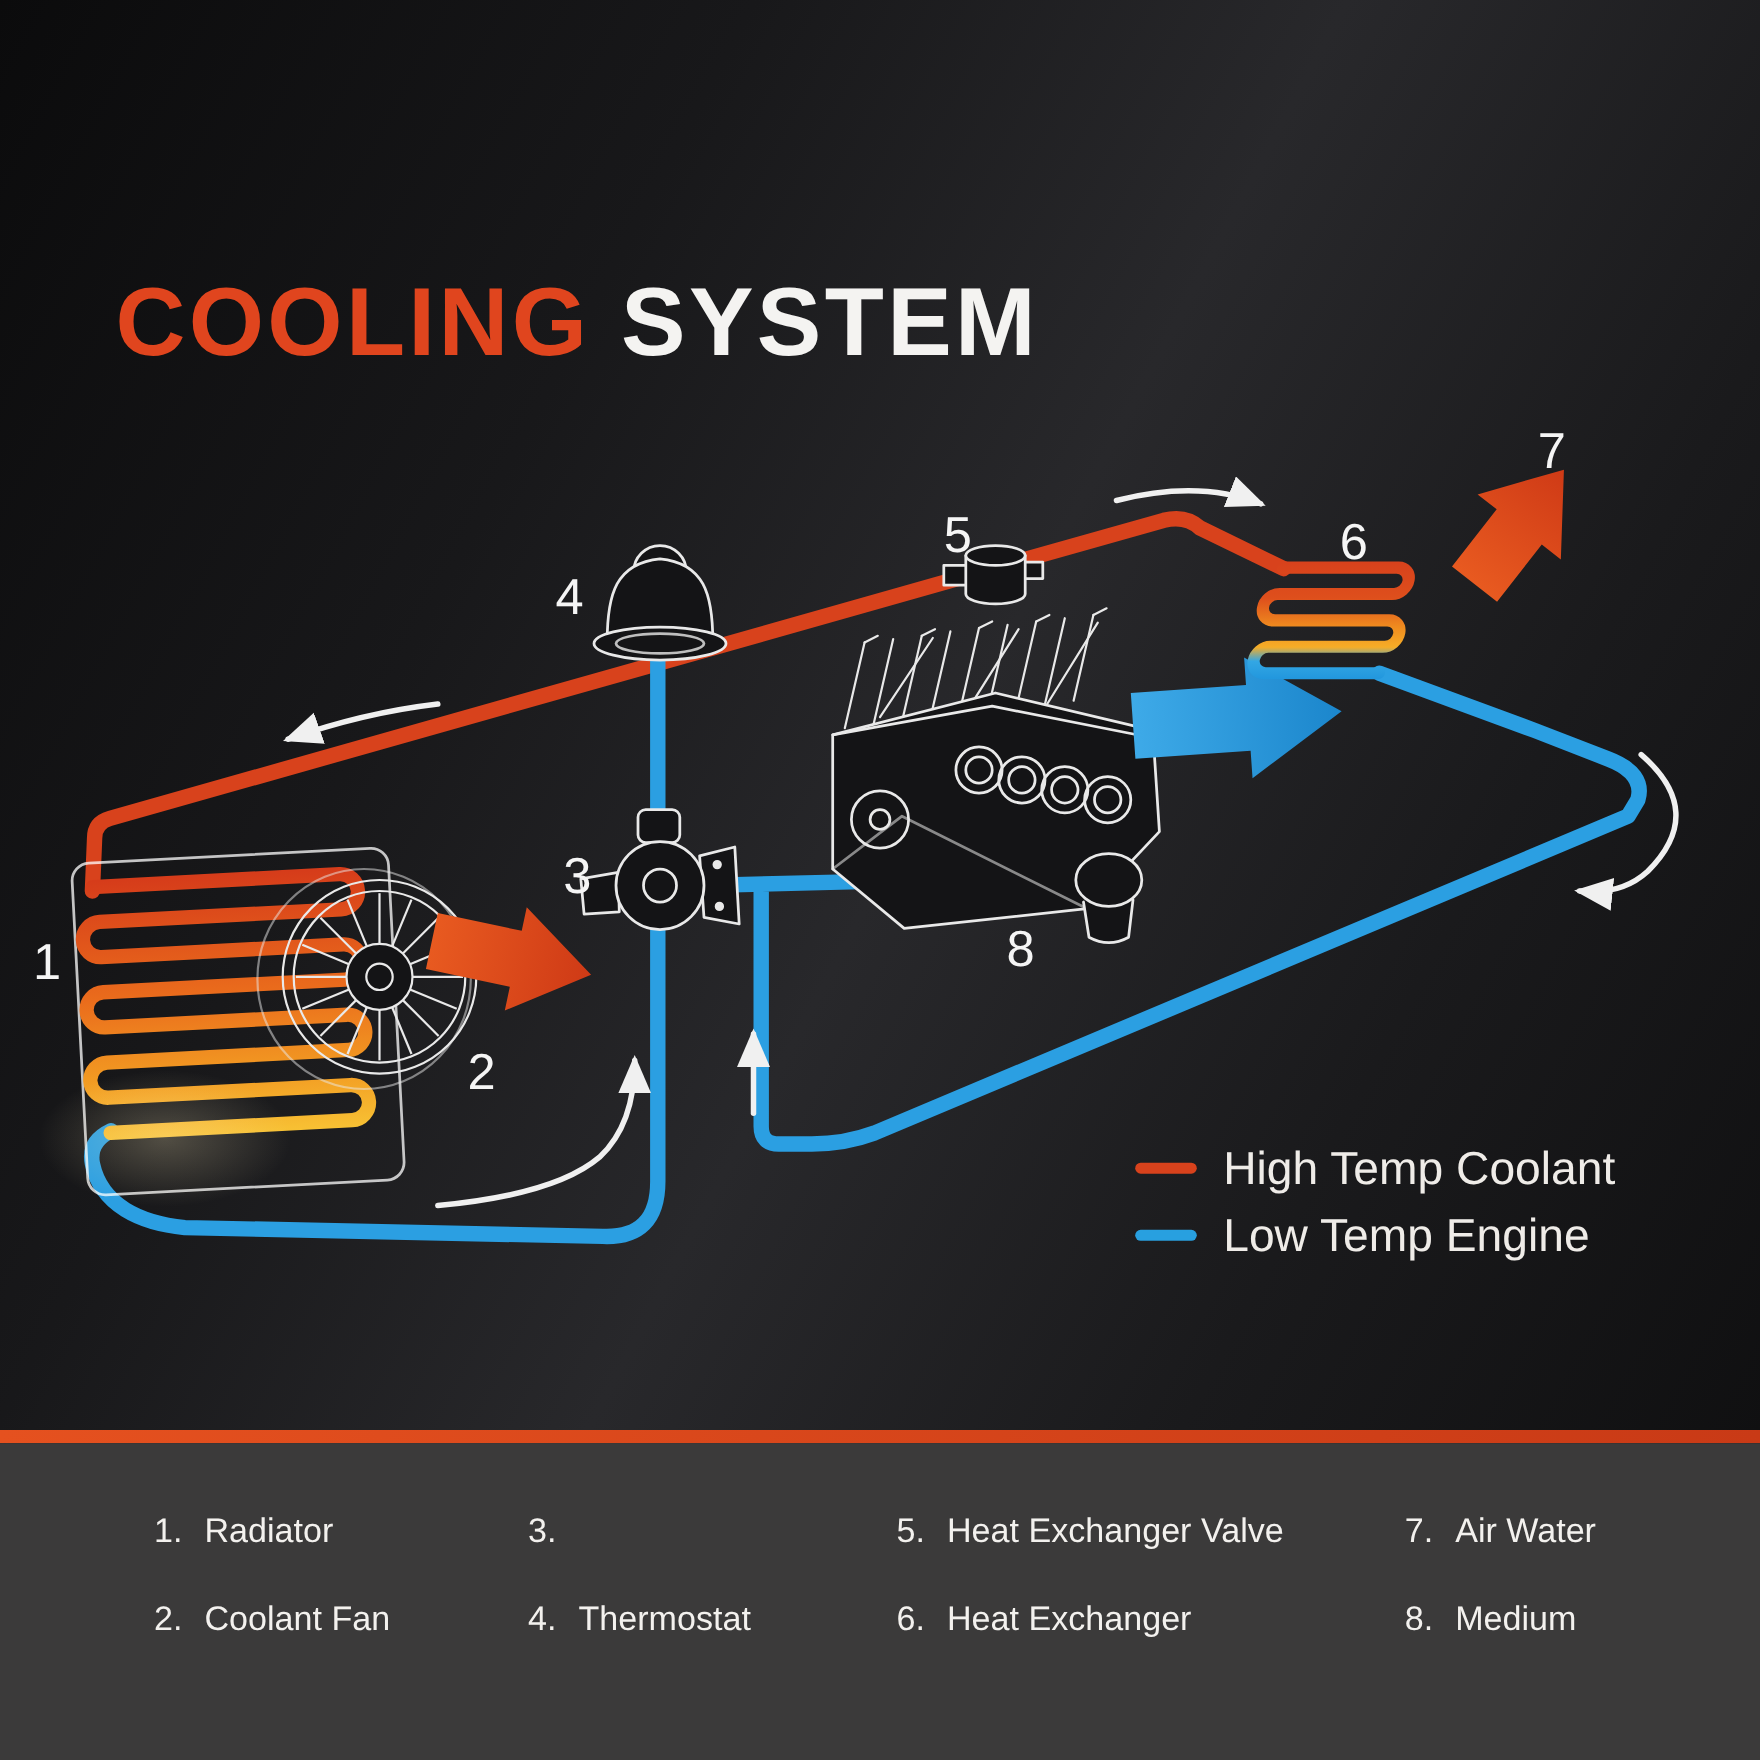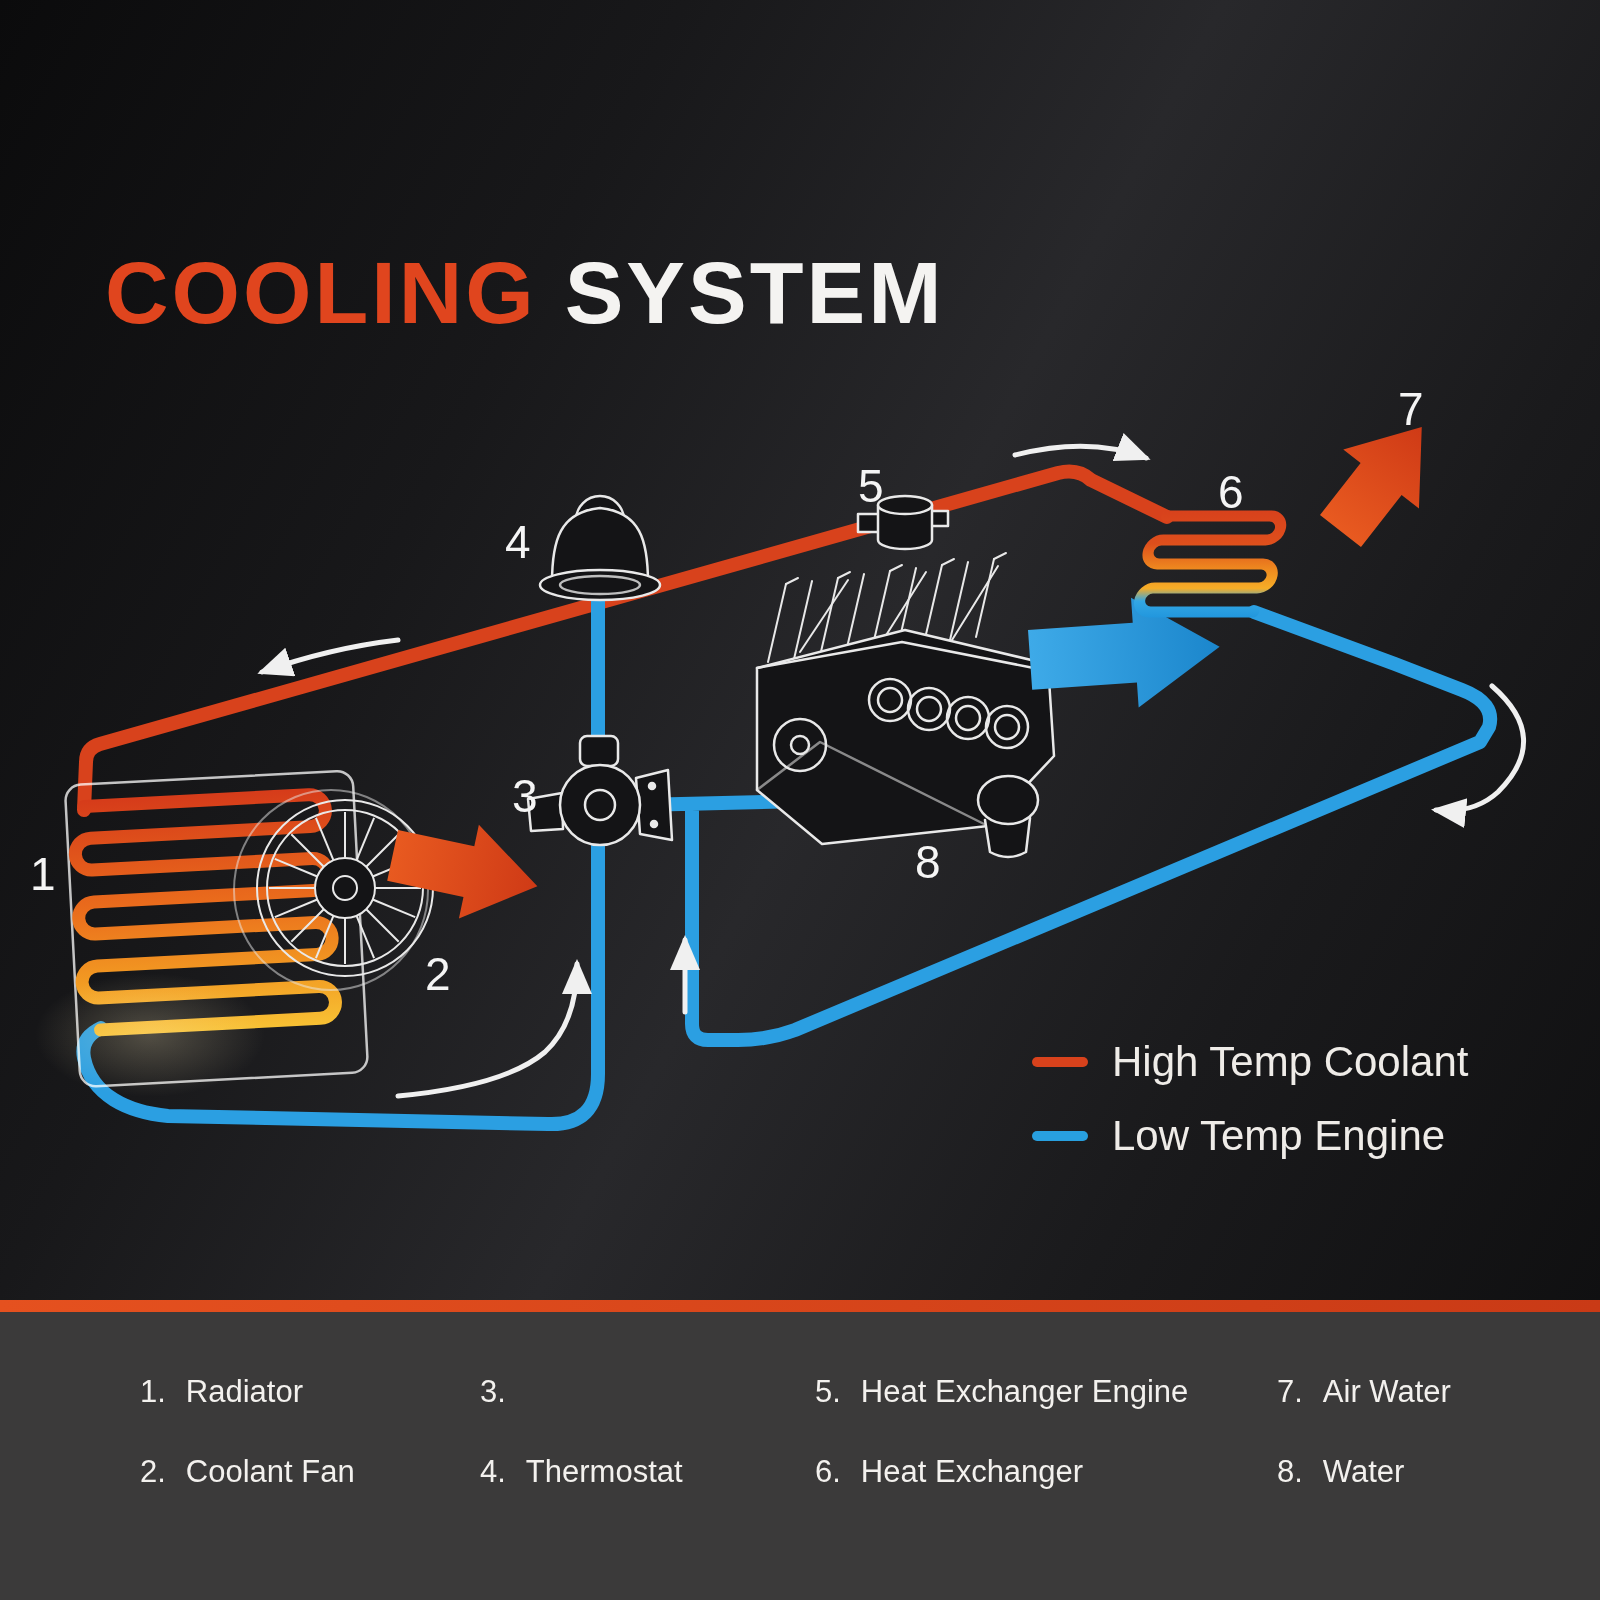--- a/index.html
+++ b/index.html
@@ -6,21 +6,21 @@
   body{
     width:1600px;height:1600px;position:relative;overflow:hidden;
     background:linear-gradient(118deg,#0b0b0c 0%,#18181a 28%,#28282b 50%,#1a1a1c 72%,#0d0d0e 100%);
     font-family:"Liberation Sans", sans-serif;color:#f2f2f2;
   }
   .stage{position:absolute;inset:0;width:1600px;height:1600px;}
   svg.diagram{position:absolute;left:0;top:0;}
   .title{position:absolute;left:105px;top:242px;font-size:88px;font-weight:700;letter-spacing:3px;white-space:nowrap;}
   .title .hl{color:#e0451e;margin-right:28px;}
   .title .rest{color:#f4f3f1;}
-  .legend{position:absolute;left:1032px;top:1038px;display:flex;flex-direction:column;gap:26px;}
+  .legend{position:absolute;left:1032px;top:1038px;display:flex;flex-direction:column;gap:13px;}
   .legend-item{display:flex;align-items:center;gap:24px;font-size:42px;color:#efece8;white-space:nowrap;}
   .swatch{width:56px;height:10px;border-radius:5px;flex:0 0 auto;}
   .sw-high{background:#d8421c;}
   .sw-med{background:#f5a11e;}
   .sw-low{background:#28a0e0;}
   .divider{position:absolute;left:0;top:1300px;width:1600px;height:12px;background:linear-gradient(90deg,#e5511f,#c93a16);}
   .parts{position:absolute;left:0;top:1312px;width:1600px;height:288px;background:#3b3a3a;}
   .parts-grid{position:absolute;left:140px;top:62px;display:grid;grid-auto-flow:column;grid-template-rows:repeat(2,80px);grid-template-columns:340px 335px 462px auto;}
   .part{font-size:31px;color:#f3f1ee;display:flex;gap:20px;white-space:nowrap;}
 </style>
@@ -225,30 +225,30 @@
       </div>
       <div class="part">
         <span class="num">3.</span>
       </div>
       <div class="part">
         <span class="num">4.</span>
         <span>Thermostat</span>
       </div>
       <div class="part">
         <span class="num">5.</span>
-        <span>Heat Exchanger Engine</span>
+        <span>Heat Exchanger Valve</span>
       </div>
       <div class="part">
         <span class="num">6.</span>
         <span>Heat Exchanger</span>
       </div>
       <div class="part">
         <span class="num">7.</span>
         <span>Air Water</span>
       </div>
       <div class="part">
         <span class="num">8.</span>
-        <span>Water</span>
+        <span>Medium</span>
       </div>
     </div>
   </div>
 
 </div>
 
 </body></html>

